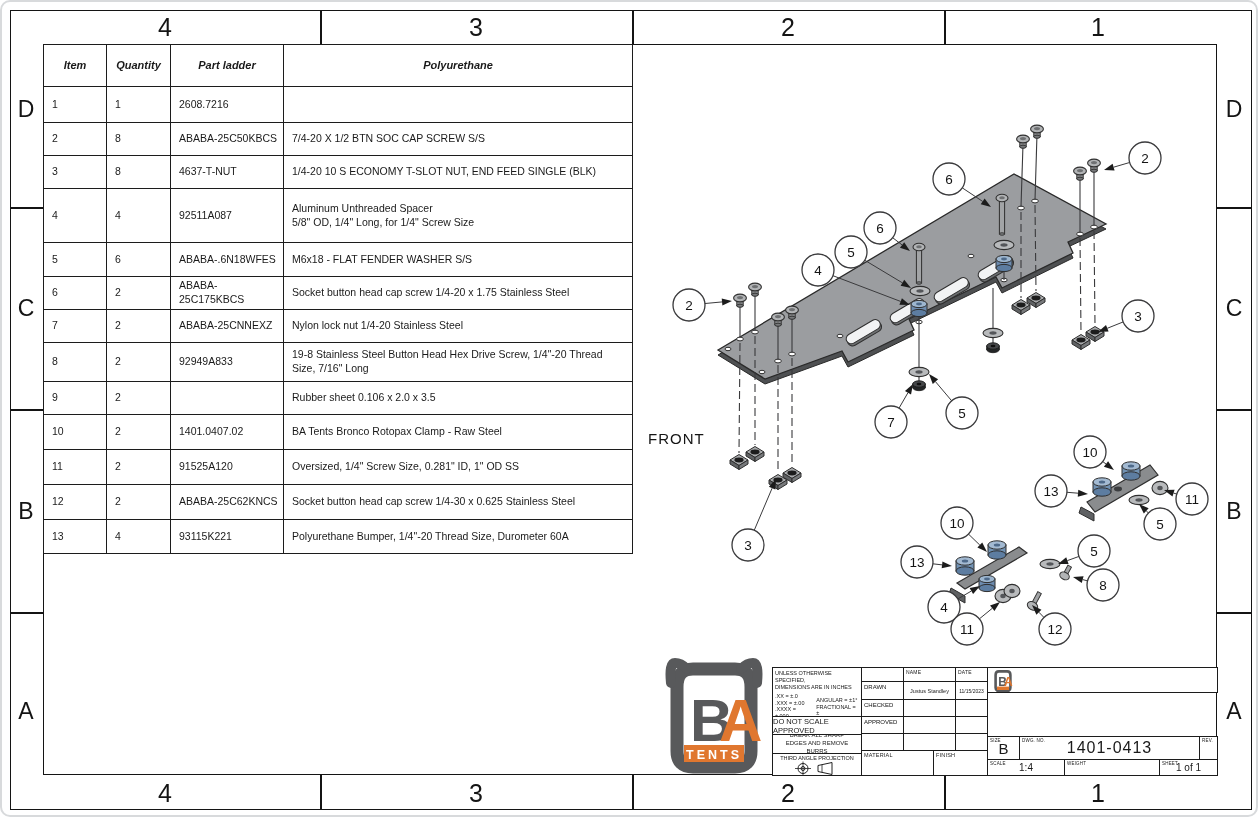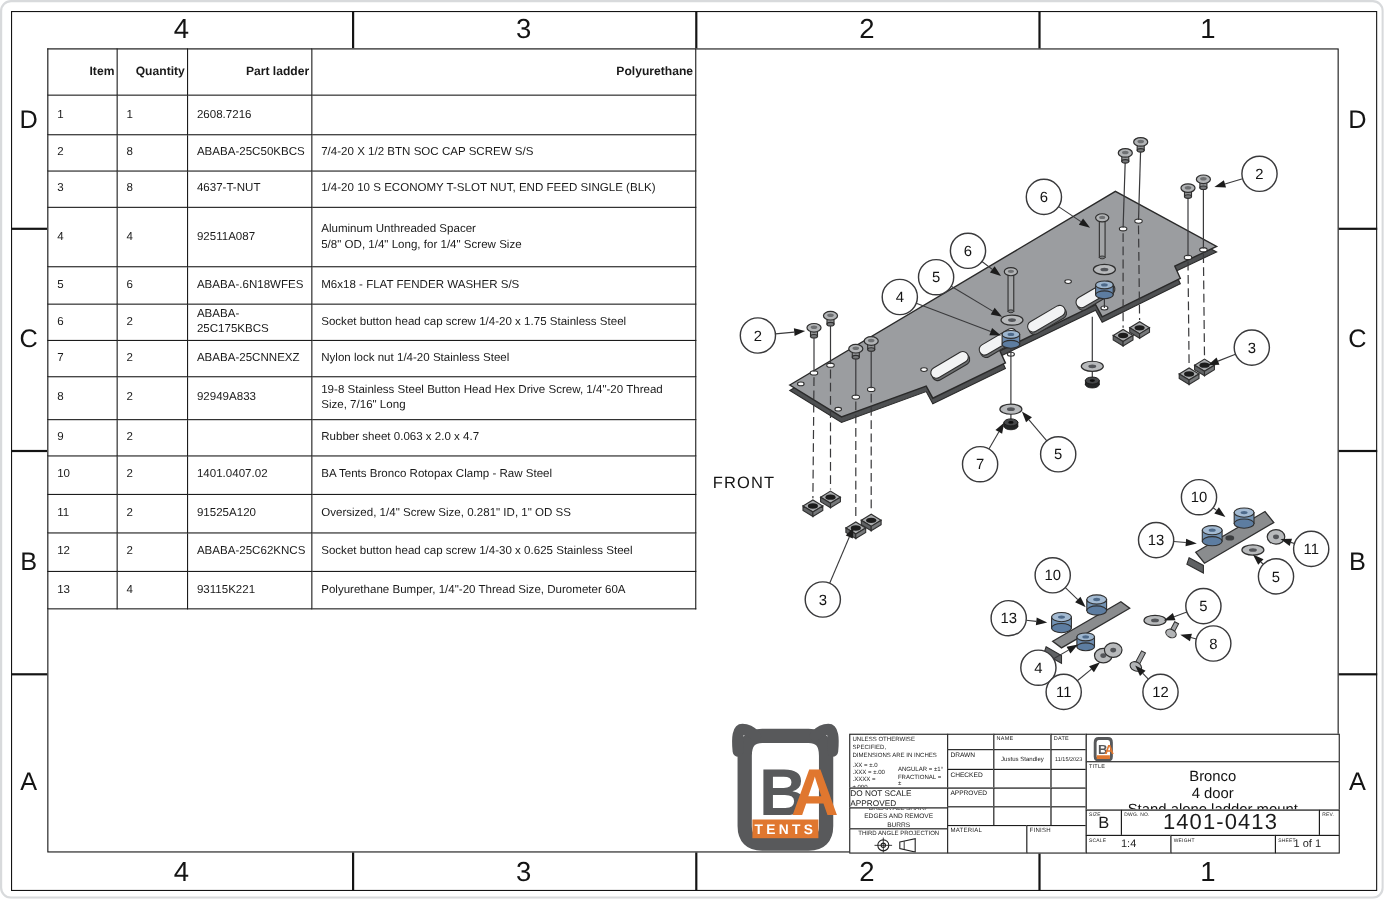--- a/index.html
+++ b/index.html
@@ -7,21 +7,21 @@
   .screen{position:relative;width:1258px;height:817px;background:#fff;overflow:hidden;
           border:2px solid #d8dadc;border-radius:10px;box-sizing:border-box;}
   .frame{position:absolute;border:1.5px solid #141414;box-sizing:border-box;background:transparent;}
   .tick{position:absolute;background:#141414;}
   .zone-num{position:absolute;font-size:25px;color:#141414;transform:translate(-50%,-50%);}
   .zone-letter{position:absolute;font-size:23px;color:#141414;transform:translate(-50%,-50%);}
   
   table.bom{position:absolute;left:41px;top:42px;border-collapse:collapse;table-layout:fixed;background:#fff;}
   table.bom td,table.bom th{border:1.3px solid #1c1c1c;font-weight:normal;font-size:10.5px;
       padding:2px 4px 2px 8px;vertical-align:middle;text-align:left;white-space:pre-line;line-height:1.3;box-sizing:border-box;}
-  table.bom th{font-weight:bold;font-size:11px;text-align:right;padding:2px;}
+  table.bom th{font-weight:bold;font-size:11px;text-align:center;padding:2px;font-style:italic;}
   
   .cell{position:absolute;border:1px solid #1c1c1c;box-sizing:border-box;background:#fff;overflow:hidden;}
   .tiny-label{position:absolute;left:2px;top:1px;font-size:5px;color:#222;letter-spacing:.2px;}
   .tb-small{font-size:6px;color:#111;}
   .tb-center{display:flex;align-items:center;justify-content:center;height:100%;}
   svg text{font-family:"Liberation Sans","DejaVu Sans",sans-serif;}
 </style>
 </head>
 <body>
 
@@ -122,21 +122,21 @@
         <tr style="height: 39px;">
           <td>8</td>
           <td>2</td>
           <td>92949A833</td>
           <td>19-8 Stainless Steel Button Head Hex Drive Screw, 1/4"-20 Thread Size, 7/16" Long</td>
         </tr>
         <tr style="height: 33px;">
           <td>9</td>
           <td>2</td>
           <td></td>
-          <td>Rubber sheet 0.063 x 2.0 x 4.7</td>
+          <td>Rubber sheet 0.106 x 2.0 x 3.5</td>
         </tr>
         <tr style="height: 35px;">
           <td>10</td>
           <td>2</td>
           <td>1401.0407.02</td>
           <td>BA Tents Bronco Rotopax Clamp - Raw Steel</td>
         </tr>
         <tr style="height: 35px;">
           <td>11</td>
           <td>2</td>
@@ -507,35 +507,27 @@
     </div>
 
   <div class="cell" style="left:985px;top:665px;width:231px;height:26px;">
     <svg width="24" height="24" viewBox="0 0 106 120" style="margin:1px 0 0 3px;">
       <path d="M16,30 Q16,12 32,12 L74,12 Q90,12 90,30 L90,94 Q90,110 74,110 L32,110 Q16,110 16,94 Z" fill="none" stroke="#58595B" stroke-width="13"></path>
       <text x="29" y="84" font-size="60" font-weight="bold" fill="#58595B">B</text>
       <text x="58" y="84" font-size="60" font-weight="bold" fill="#E0772F">A</text>
       <rect x="23" y="88" width="60" height="17" fill="#E0772F"></rect>
     </svg>
   </div>
-  <div class="cell" style="left:985px;top:690px;width:231px;height:45px;">
-    <span class="tiny-label">TITLE</span>
-    <div style="text-align:center;font-size:13.5px;line-height:1.1;margin-top:6px;color:#111;">
-      <div>Bronco</div>
-      <div>4 door</div>
-      <div>Stand alone ladder mount</div>
-    </div>
-  </div>
   <div class="cell" style="left:985px;top:734px;width:33px;height:24px;">
     <span class="tiny-label" style="font-size:4.5px;">SIZE</span>
     <div class="tb-center" style="font-size:15px;">B</div>
   </div>
   <div class="cell" style="left:1017px;top:734px;width:181px;height:24px;">
     <span class="tiny-label" style="font-size:4.5px;">DWG. NO.</span>
-    <div class="tb-center" style="font-size:20px;letter-spacing:1px;">1401-0413</div>
+    <div class="tb-center" style="font-size:16px;letter-spacing:1px;">1401-0413</div>
   </div>
   <div class="cell" style="left:1197px;top:734px;width:19px;height:24px;">
     <span class="tiny-label" style="font-size:4.5px;">REV.</span>
   </div>
   <div class="cell" style="left:985px;top:757px;width:78px;height:17px;">
     <span class="tiny-label" style="font-size:4.5px;">SCALE</span>
     <div class="tb-center" style="font-size:10px;">1:4</div>
   </div>
   <div class="cell" style="left:1062px;top:757px;width:96px;height:17px;">
     <span class="tiny-label" style="font-size:4.5px;">WEIGHT</span>

